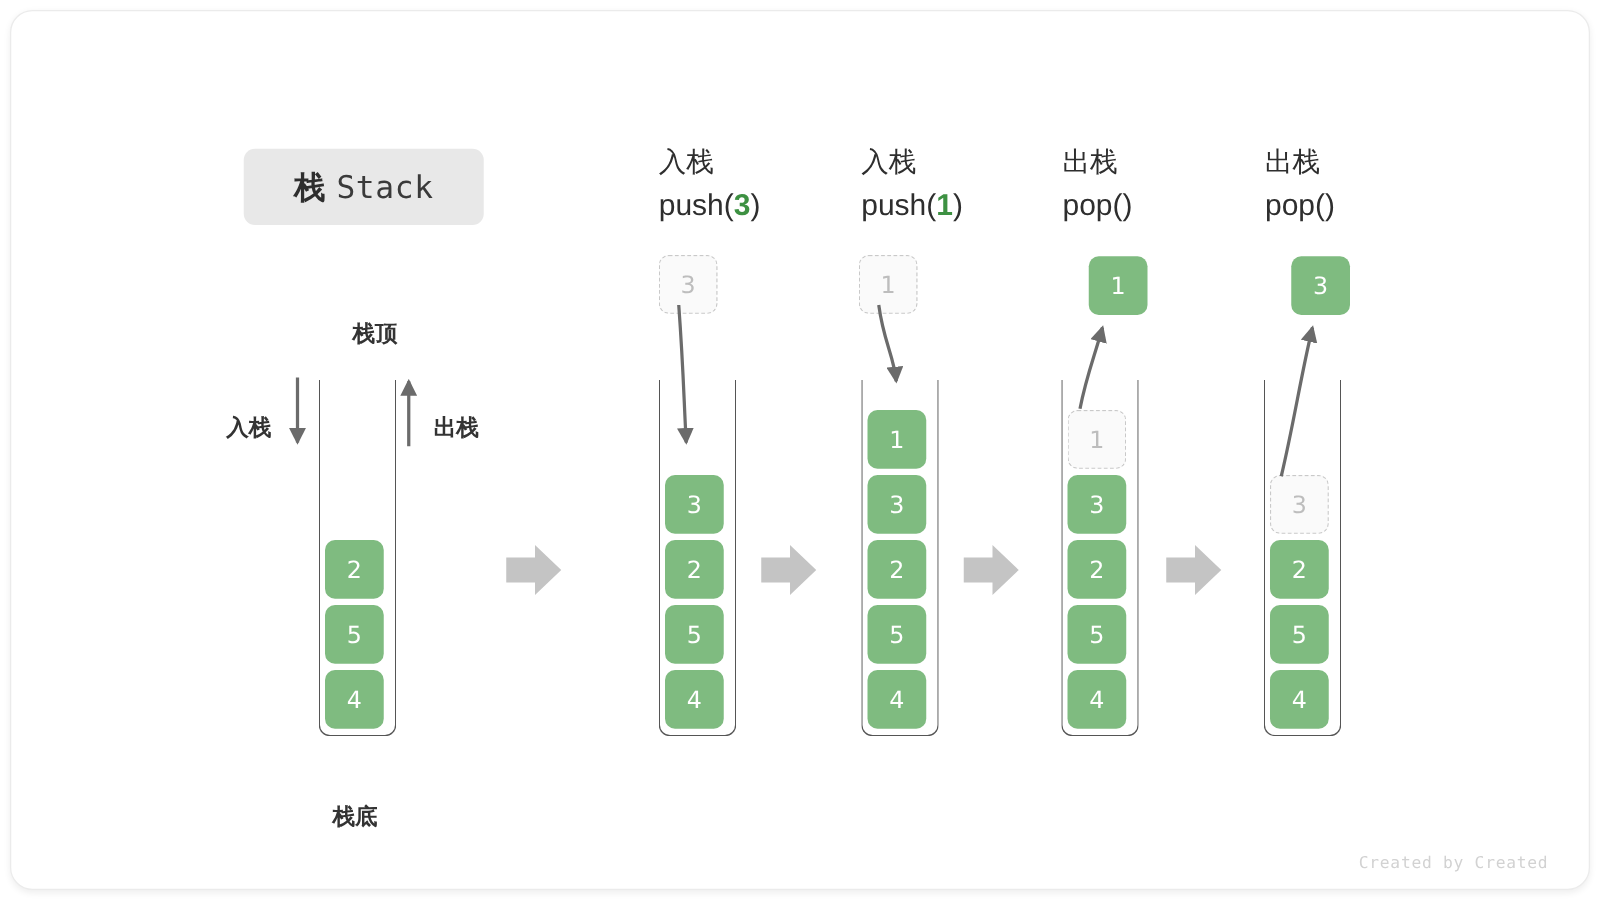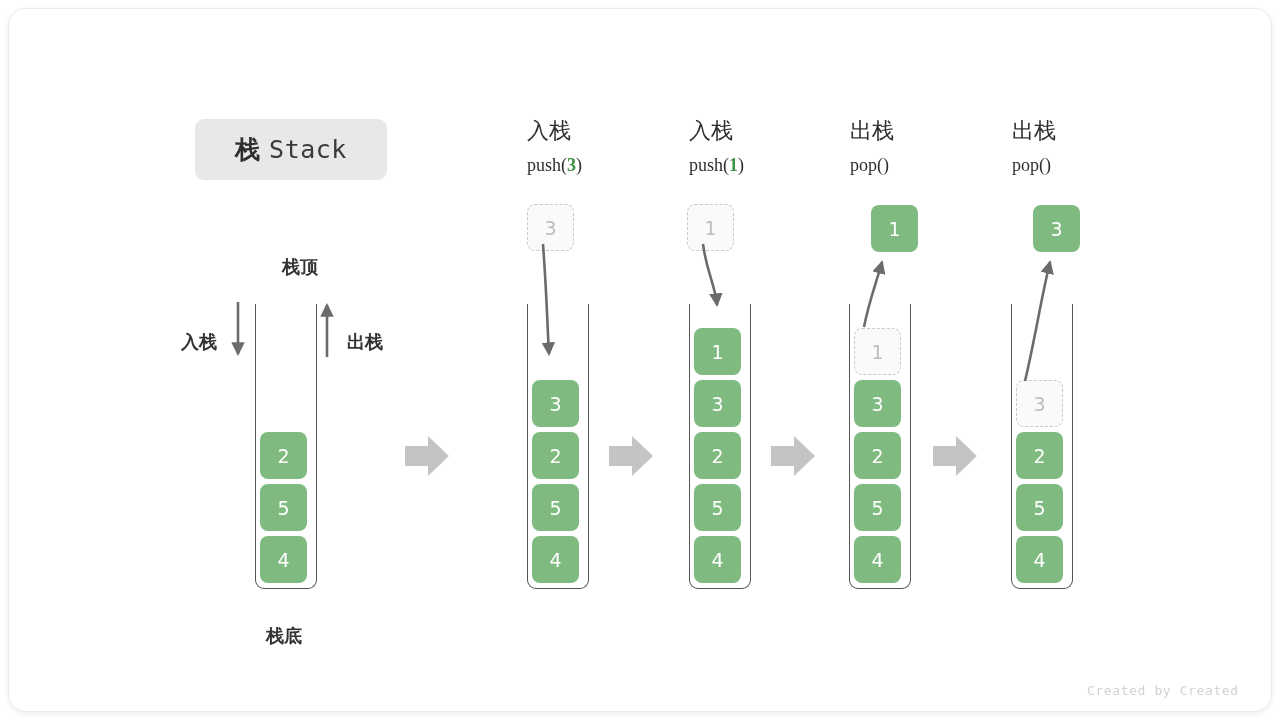--- a/index.html
+++ b/index.html
@@ -69,22 +69,22 @@
   .col-head {
     white-space: nowrap;
   }
   .col-head .line1 {
     font-family: "DejaVu Sans", "Liberation Sans", sans-serif;
     font-size: 22px;
     color: #2e2e2e;
     line-height: 34px;
   }
   .col-head .line2 {
-    font-family: Liberation Serif, serif;
-    font-size: 18px;
+    font-family: Liberation Sans, sans-serif;
+    font-size: 24px;
     color: #2e2e2e;
     line-height: 34px;
   }
   .col-head .line2 .num {
     color: #3d9142;
     font-weight: bold;
   }
 
   
   .stack-box {
@@ -149,21 +149,21 @@
     <span class="t-cn">栈</span>
     <span class="t-en">Stack</span>
   </div>
 
   <div class="abs cn-bold" style="left:273px; top:246px;">栈顶</div>
 
   <div class="abs cn-bold" style="left:172px; top:321px;">入栈</div>
 
   <div class="abs cn-bold" style="left:338px; top:321px;">出栈</div>
 
-  <div class="abs cn-bold" style="left:257px; top:615px;">栈底</div>
+  <div class="abs cn-bold" style="left:257px; top:632px;">栈底</div>
 
   <div class="abs stack-box" style="left:246px; top:295px; width:62px; height:285px;"></div>
   <div class="abs" style="left:251px; top:423px;">
     <div class="cell solid">2</div>
     <div class="cell solid" style="margin-top:5px;">5</div>
     <div class="cell solid" style="margin-top:5px;">4</div>
   </div>
 
   <div class="abs col-head" style="left:518px; top:105px;">
     <div class="line1">入栈</div>

